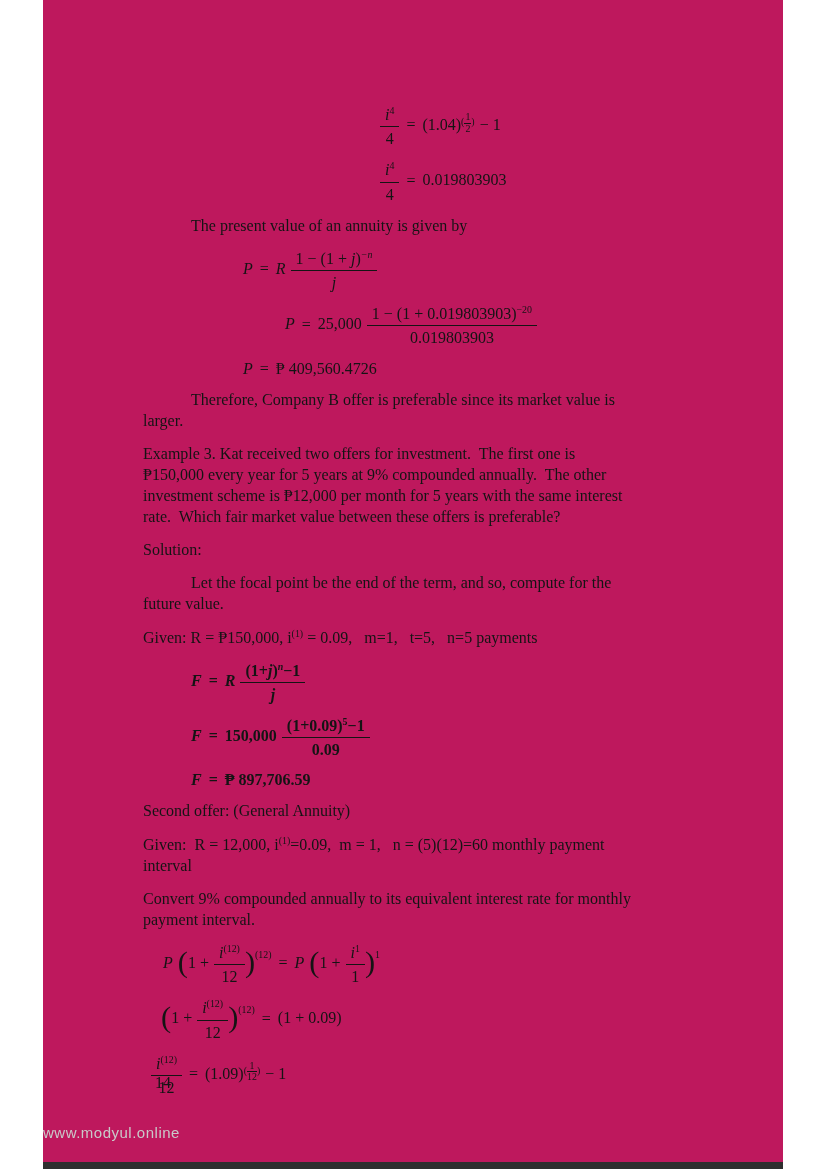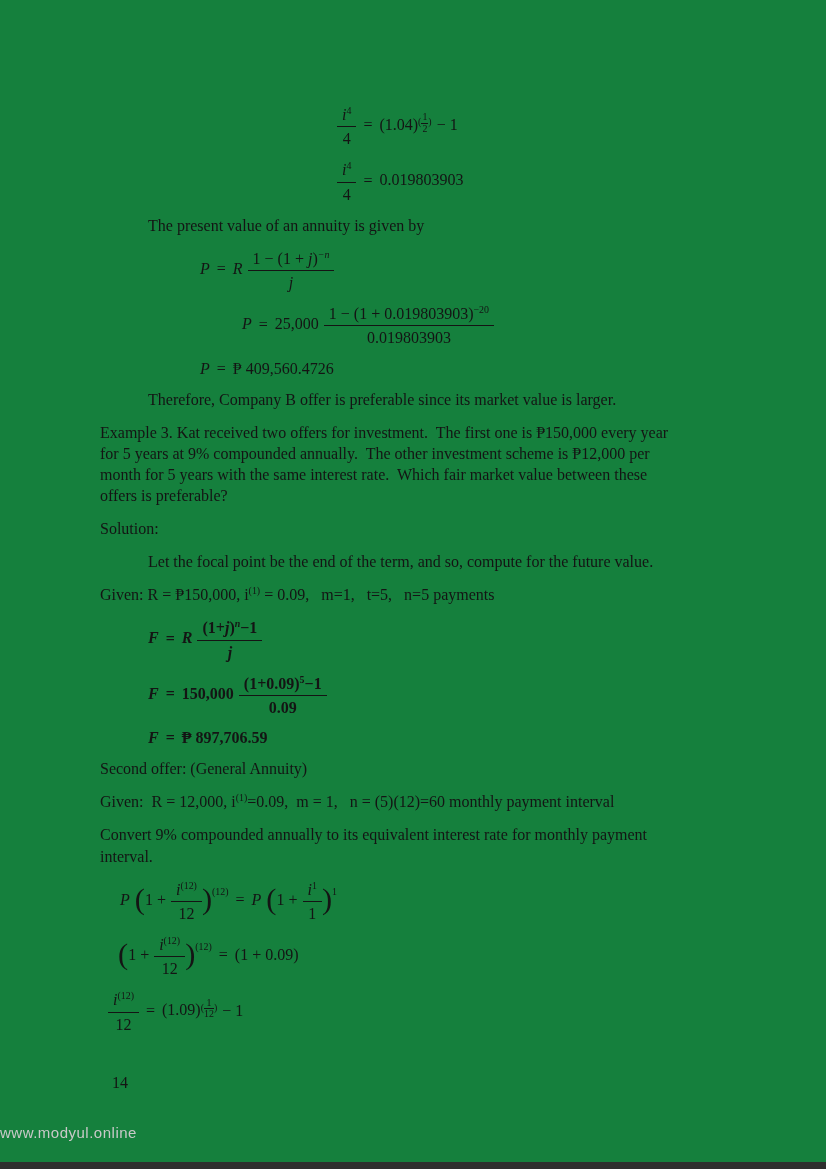--- a/index.html
+++ b/index.html
@@ -1,18 +1,18 @@
 <!DOCTYPE html>
 <html><head>
 <meta charset="utf-8">
 <style>
   * { margin:0; padding:0; box-sizing:border-box; }
   html,body { background:#ffffff; }
   .page {
-    position:relative; width:826px; height:1169px; background:#15803d;
+    position:relative; width:740px; height:1169px; background:#be185d;
     font-family:"Liberation Serif","DejaVu Serif",serif;
     font-size:16px; color:#141414; overflow:hidden; margin:0 auto;
   }
   .content { padding:96px 148px 0 100px; }
   .para { line-height:1.32; margin:0 0 12px; }
   .indent { text-indent:48px; }
   .prewrap { white-space:pre-wrap; }
   .eq { margin:8px 0 10px; line-height:1.25; }
   .ml237{margin-left:237px;} .ml200{margin-left:100px;} .ml142{margin-left:142px;}
   .ml48{margin-left:48px;font-weight:bold;} .ml20{margin-left:20px;} .ml18{margin-left:18px;} .ml8{margin-left:8px;}

